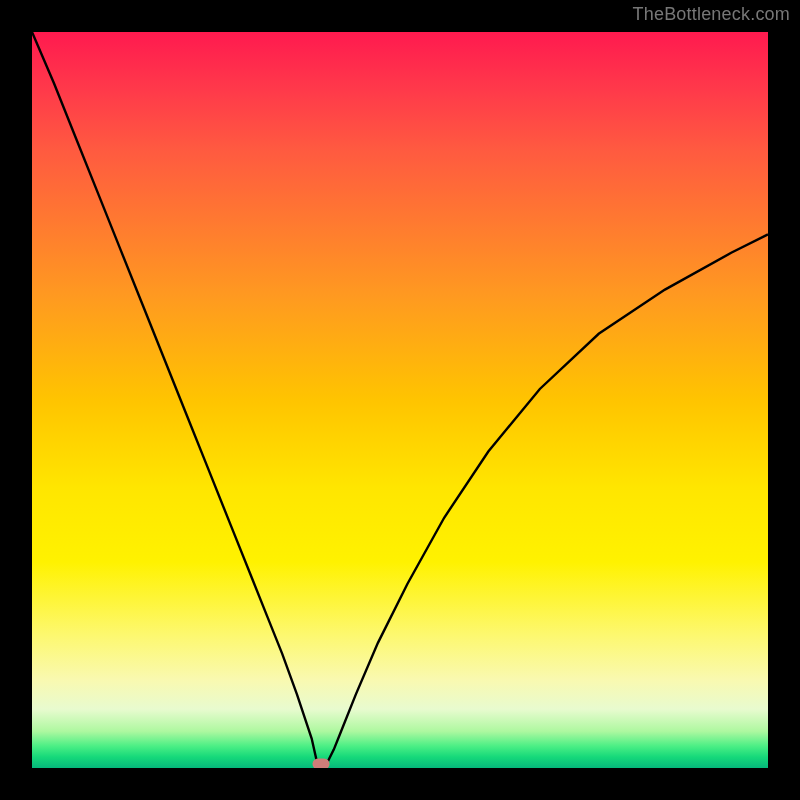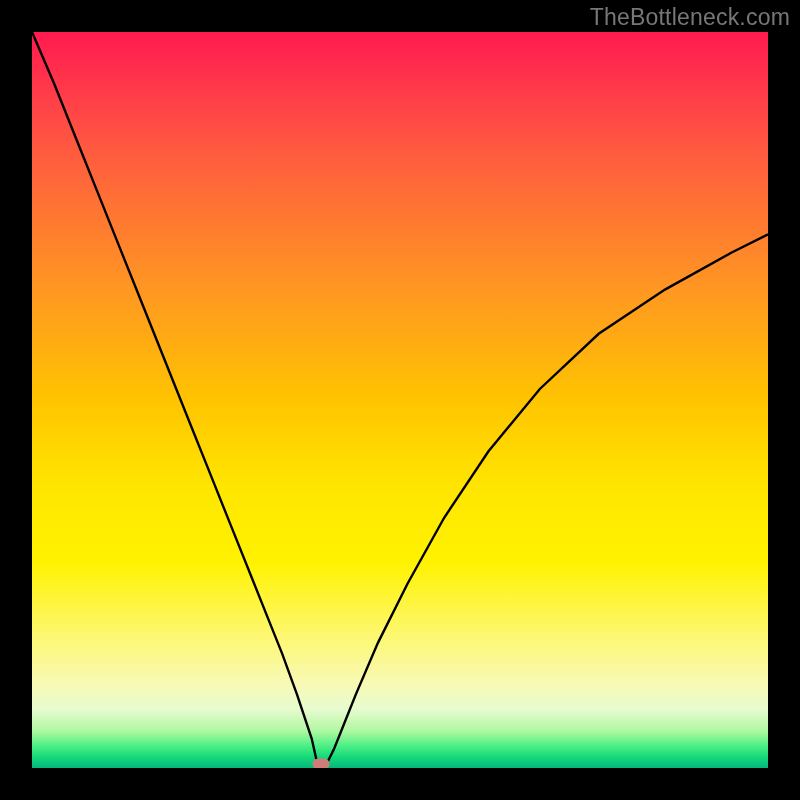--- a/index.html
+++ b/index.html
@@ -57,21 +57,21 @@
     height: 11px;
     border-radius: 6px;
     background: #cf7d79;
     transform: translate(-50%, -50%);
   }
   .watermark {
     position: absolute;
     top: 4px;
     right: 10px;
     color: #777;
-    font-size: 23px;
+    font-size: 18px;
     letter-spacing: 0.2px;
     font-weight: 500;
   }
 </style>
 </head>
 <body>
 
 <div class="stage">
 
   <div class="watermark">TheBottleneck.com</div>

